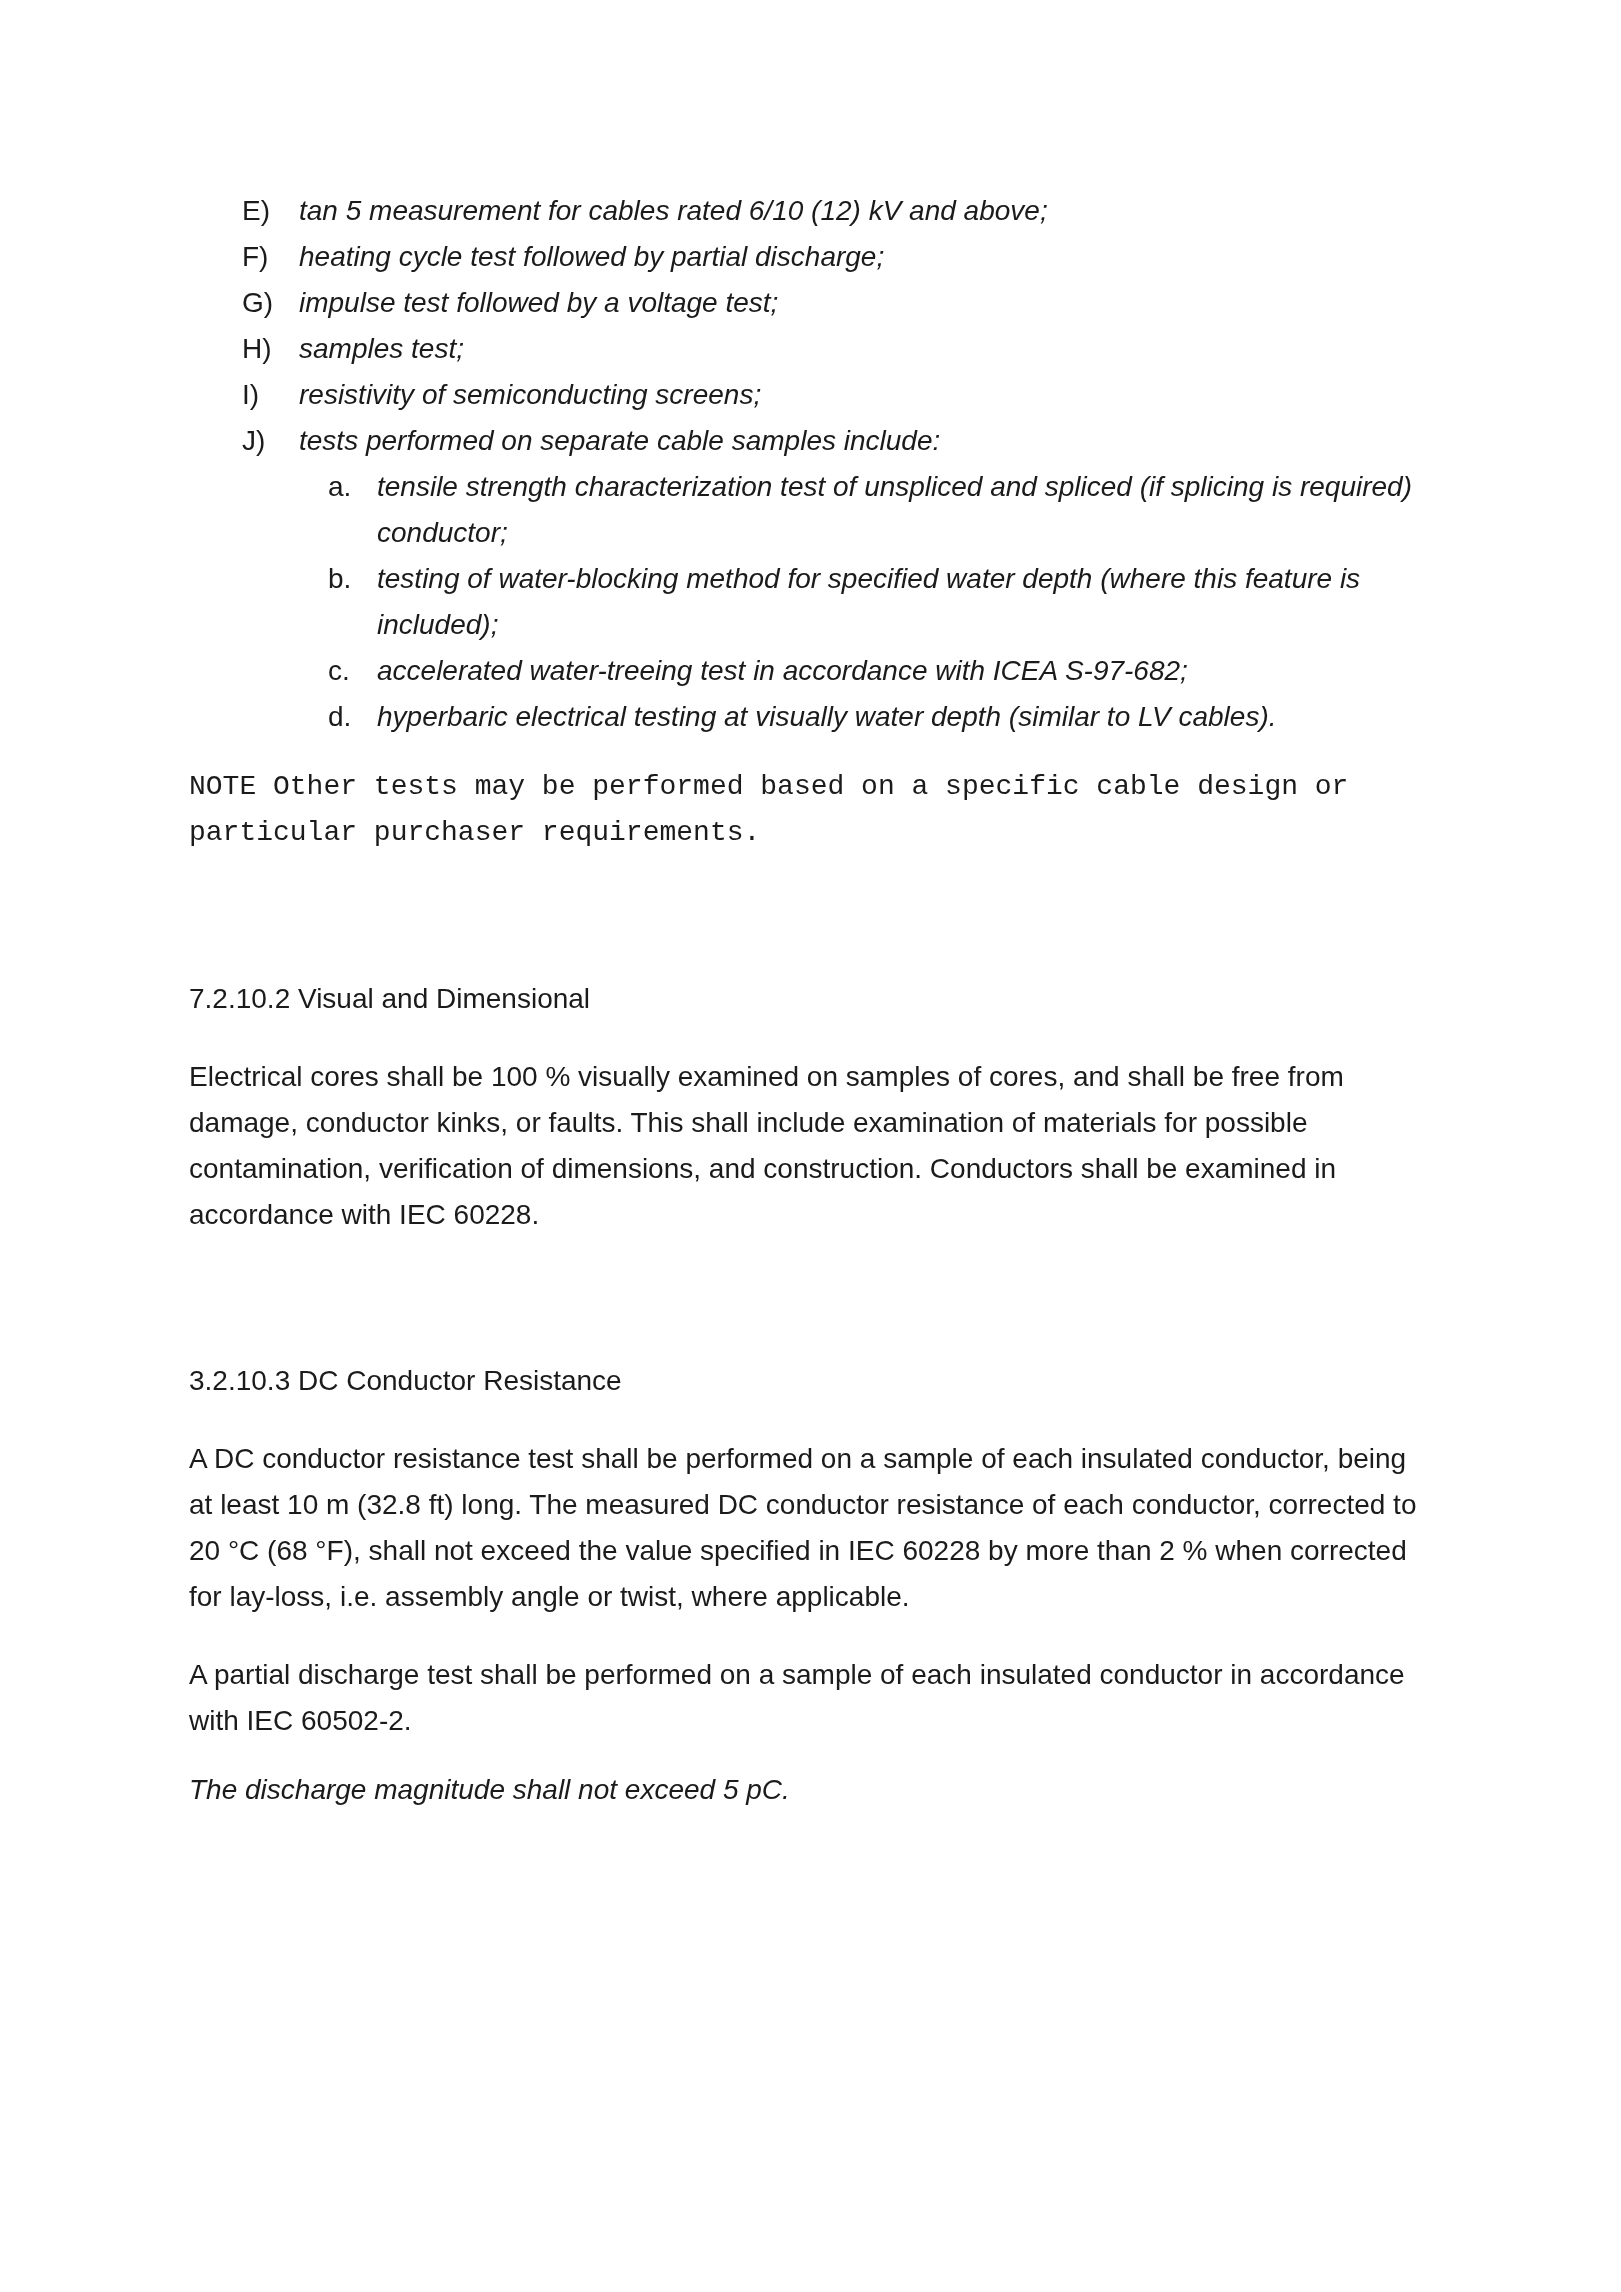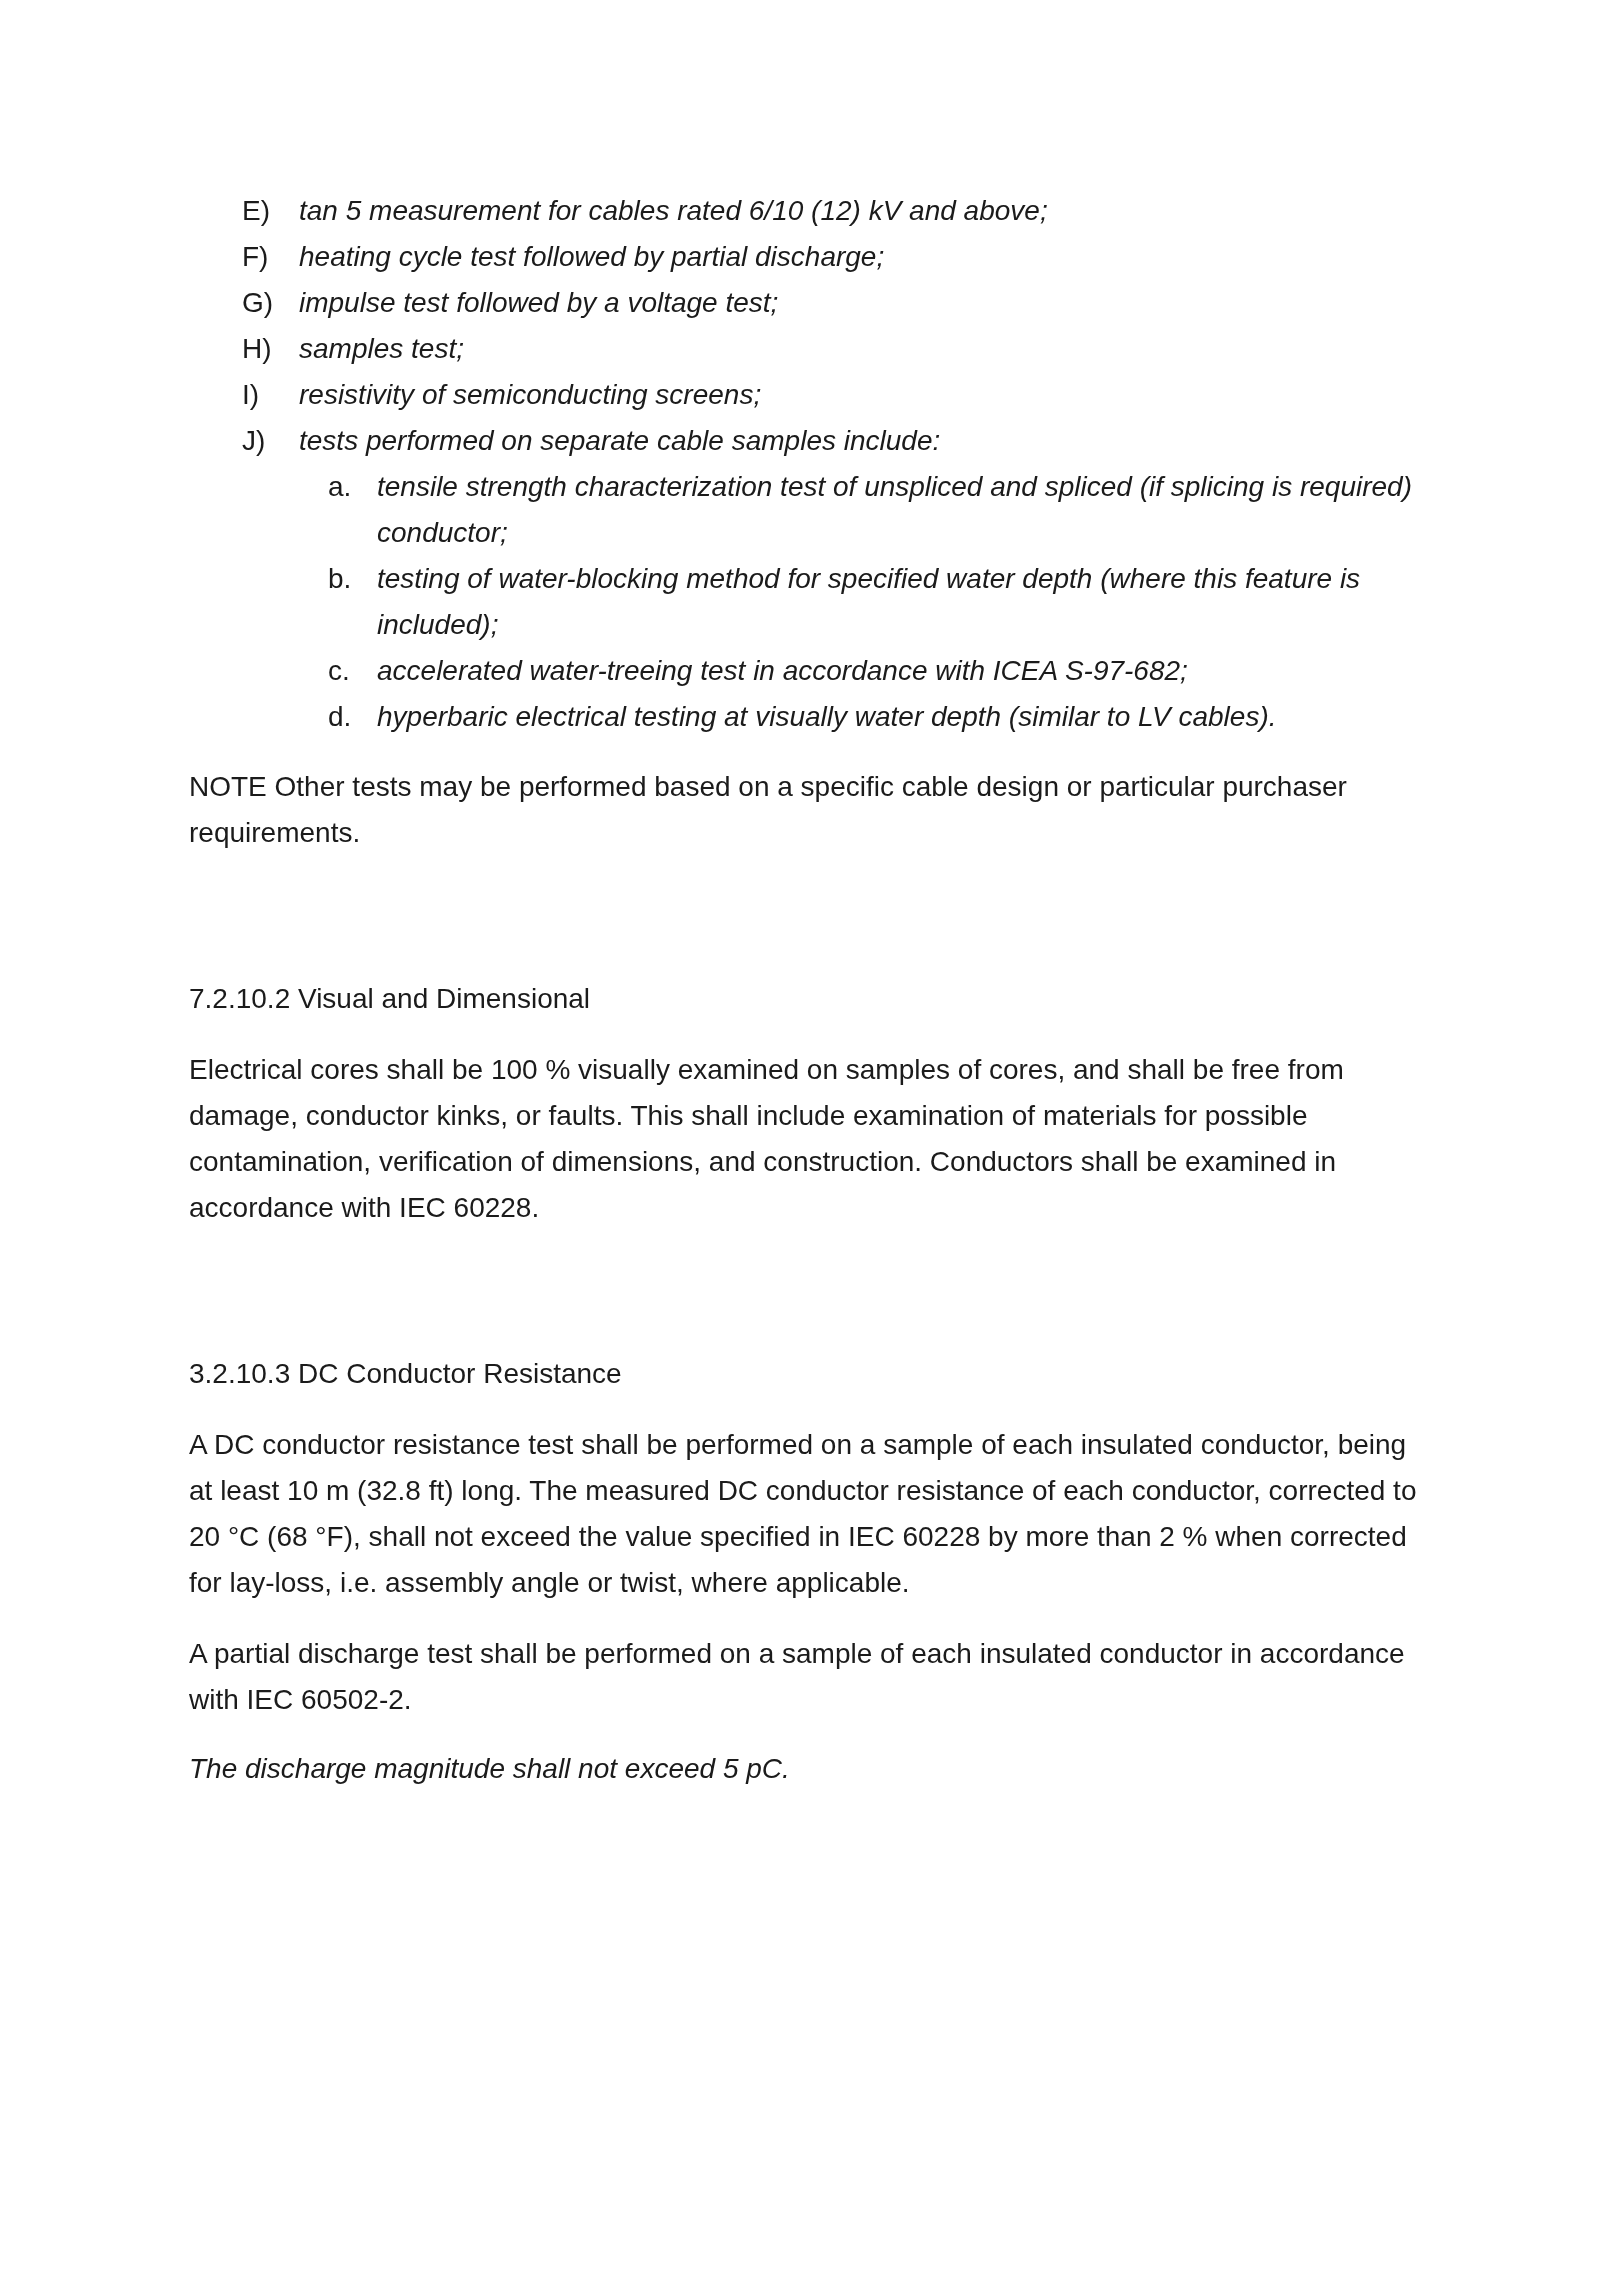--- a/index.html
+++ b/index.html
@@ -19,23 +19,23 @@
     left:189px;
     top:188px;
     width:1243px;
   }
   .li{display:flex;}
   .li.l1{padding-left:53px;}
   .li.l1 .lbl{flex:0 0 57px;}
   .li.l2{padding-left:139px;}
   .li.l2 .lbl{flex:0 0 49px;}
   .li .txt{flex:1;font-style:italic;}
-  .note{margin-top:23.5px;}
+  .note{margin-top:23.5px;font-family:Liberation Mono, monospace;}
   .section-heading{margin-top:120px;font-weight:400;font-size:28px;margin-bottom:0;}
-  .para{margin-top:25px;}
+  .para{margin-top:32px;}
   .para.follow{margin-top:23.5px;font-style:italic;}
 </style>
 </head>
 <body>
 
 <div class="page">
   <div class="content">
 
     <div class="li l1">
       <span class="lbl">E)</span>

